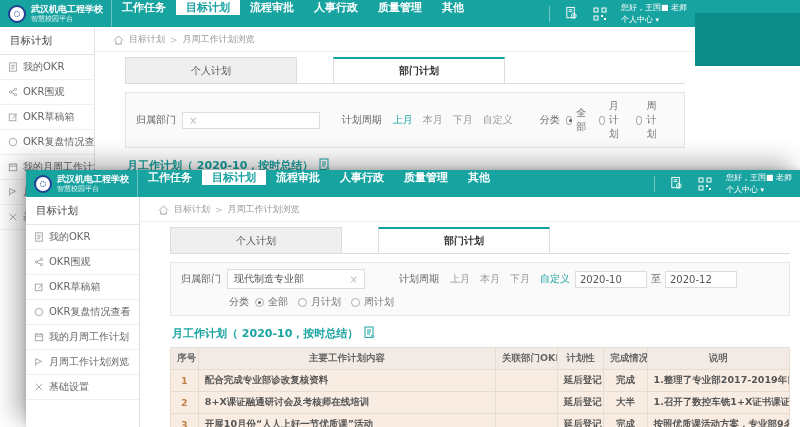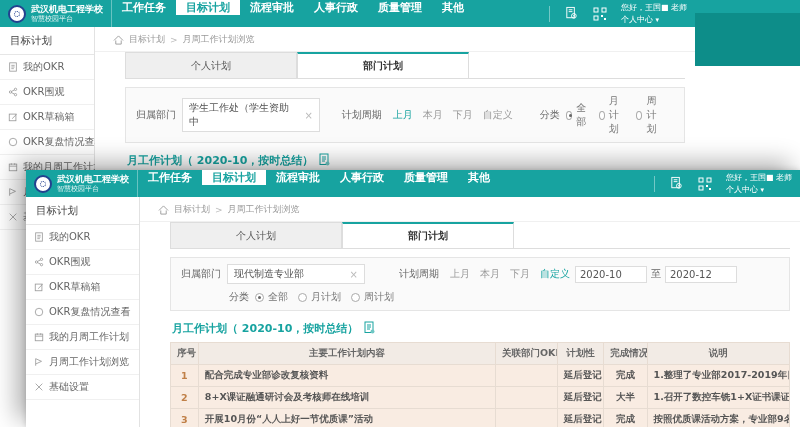--- a/index.html
+++ b/index.html
@@ -42,21 +42,21 @@
   .sb-item { display:flex; align-items:center; gap:5px; font-size:10px; color:#666;
     padding:5px 8px; border-bottom:1px solid #f0f0f0; white-space:nowrap; cursor:pointer; }
   .sb-item svg { flex:0 0 auto; color:#9a9a9a; }
 
   .main { flex:1; min-width:0; background:#fff; }
   .crumb { display:flex; align-items:center; gap:5px; font-size:9px; color:#999;
     padding:6px 0 5px 18px; border-bottom:1px solid #f0f0f0; }
   .crumb .sep { color:#bbb; }
   .content { padding:0 10px 0 30px; }
 
-  .tabs { display:flex; border-bottom:1px solid #ddd; }
+  .tabs { display:flex; margin-top:5px; border-bottom:1px solid #ddd;gap:36px; }
   .tab { width:172px; text-align:center; font-size:10px; color:#555; background:#efefef;
     border:1px solid #ddd; border-bottom:none; padding:6px 0 5px; cursor:pointer; }
   .tab.active { background:#fff; color:#333; font-weight:bold; border-top:2px solid #17a3a0; padding-top:5px; }
 
   .filterbar { background:#fafafa; border:1px solid #e5e5e5; margin-top:8px; padding:6px 10px; font-size:10px; color:#666; }
   .frow { display:flex; align-items:center; }
   .frow + .frow { margin-top:6px; }
   .flabel { color:#666; margin-right:6px; white-space:nowrap; }
   .finput { display:flex; align-items:center; justify-content:space-between; gap:8px;
     background:#fff; border:1px solid #ddd; padding:2px 6px; font-size:10px; color:#555; min-width:138px; }
@@ -199,21 +199,20 @@
         </div>
         <div class="content">
           <div class="tabs">
             <div class="tab">个人计划</div>
             <div class="tab active">部门计划</div>
           </div>
           <div class="filterbar">
             <div class="frow">
               <span class="flabel">归属部门</span>
               <span class="finput">
-                <span>学生工作处（学生资助中</span>
                 <span class="clear-x">×</span>
               </span>
               <span class="gap"></span>
               <span class="flabel">计划周期</span>
               <span class="opt active">上月</span>
               <span class="opt">本月</span>
               <span class="opt">下月</span>
               <span class="opt">自定义</span>
               <span class="gap"></span>
               <span class="flabel">分类</span>

